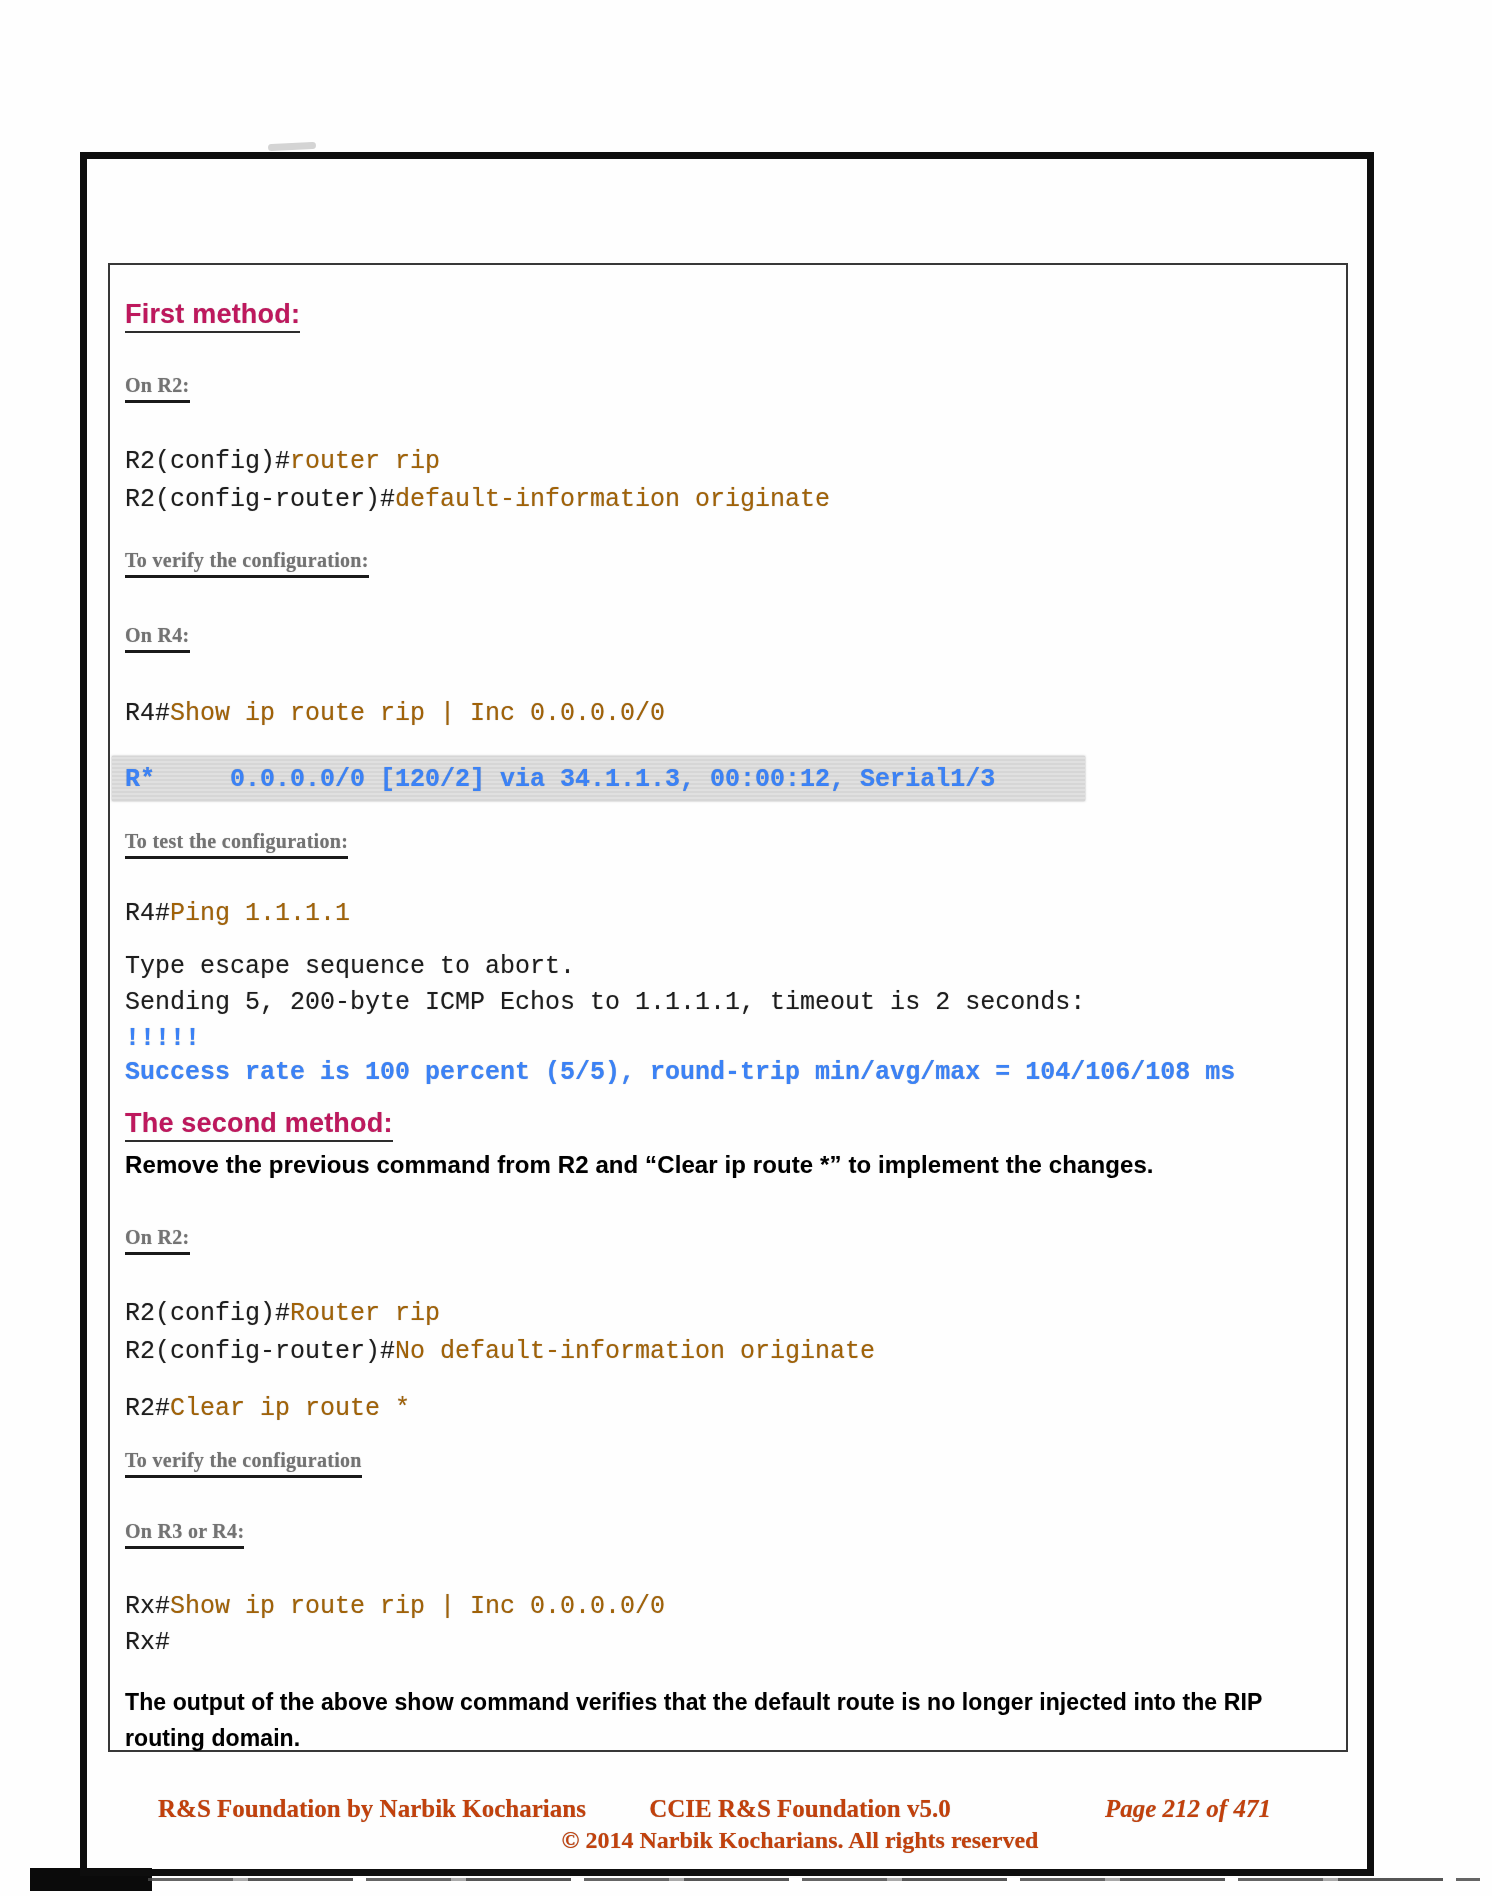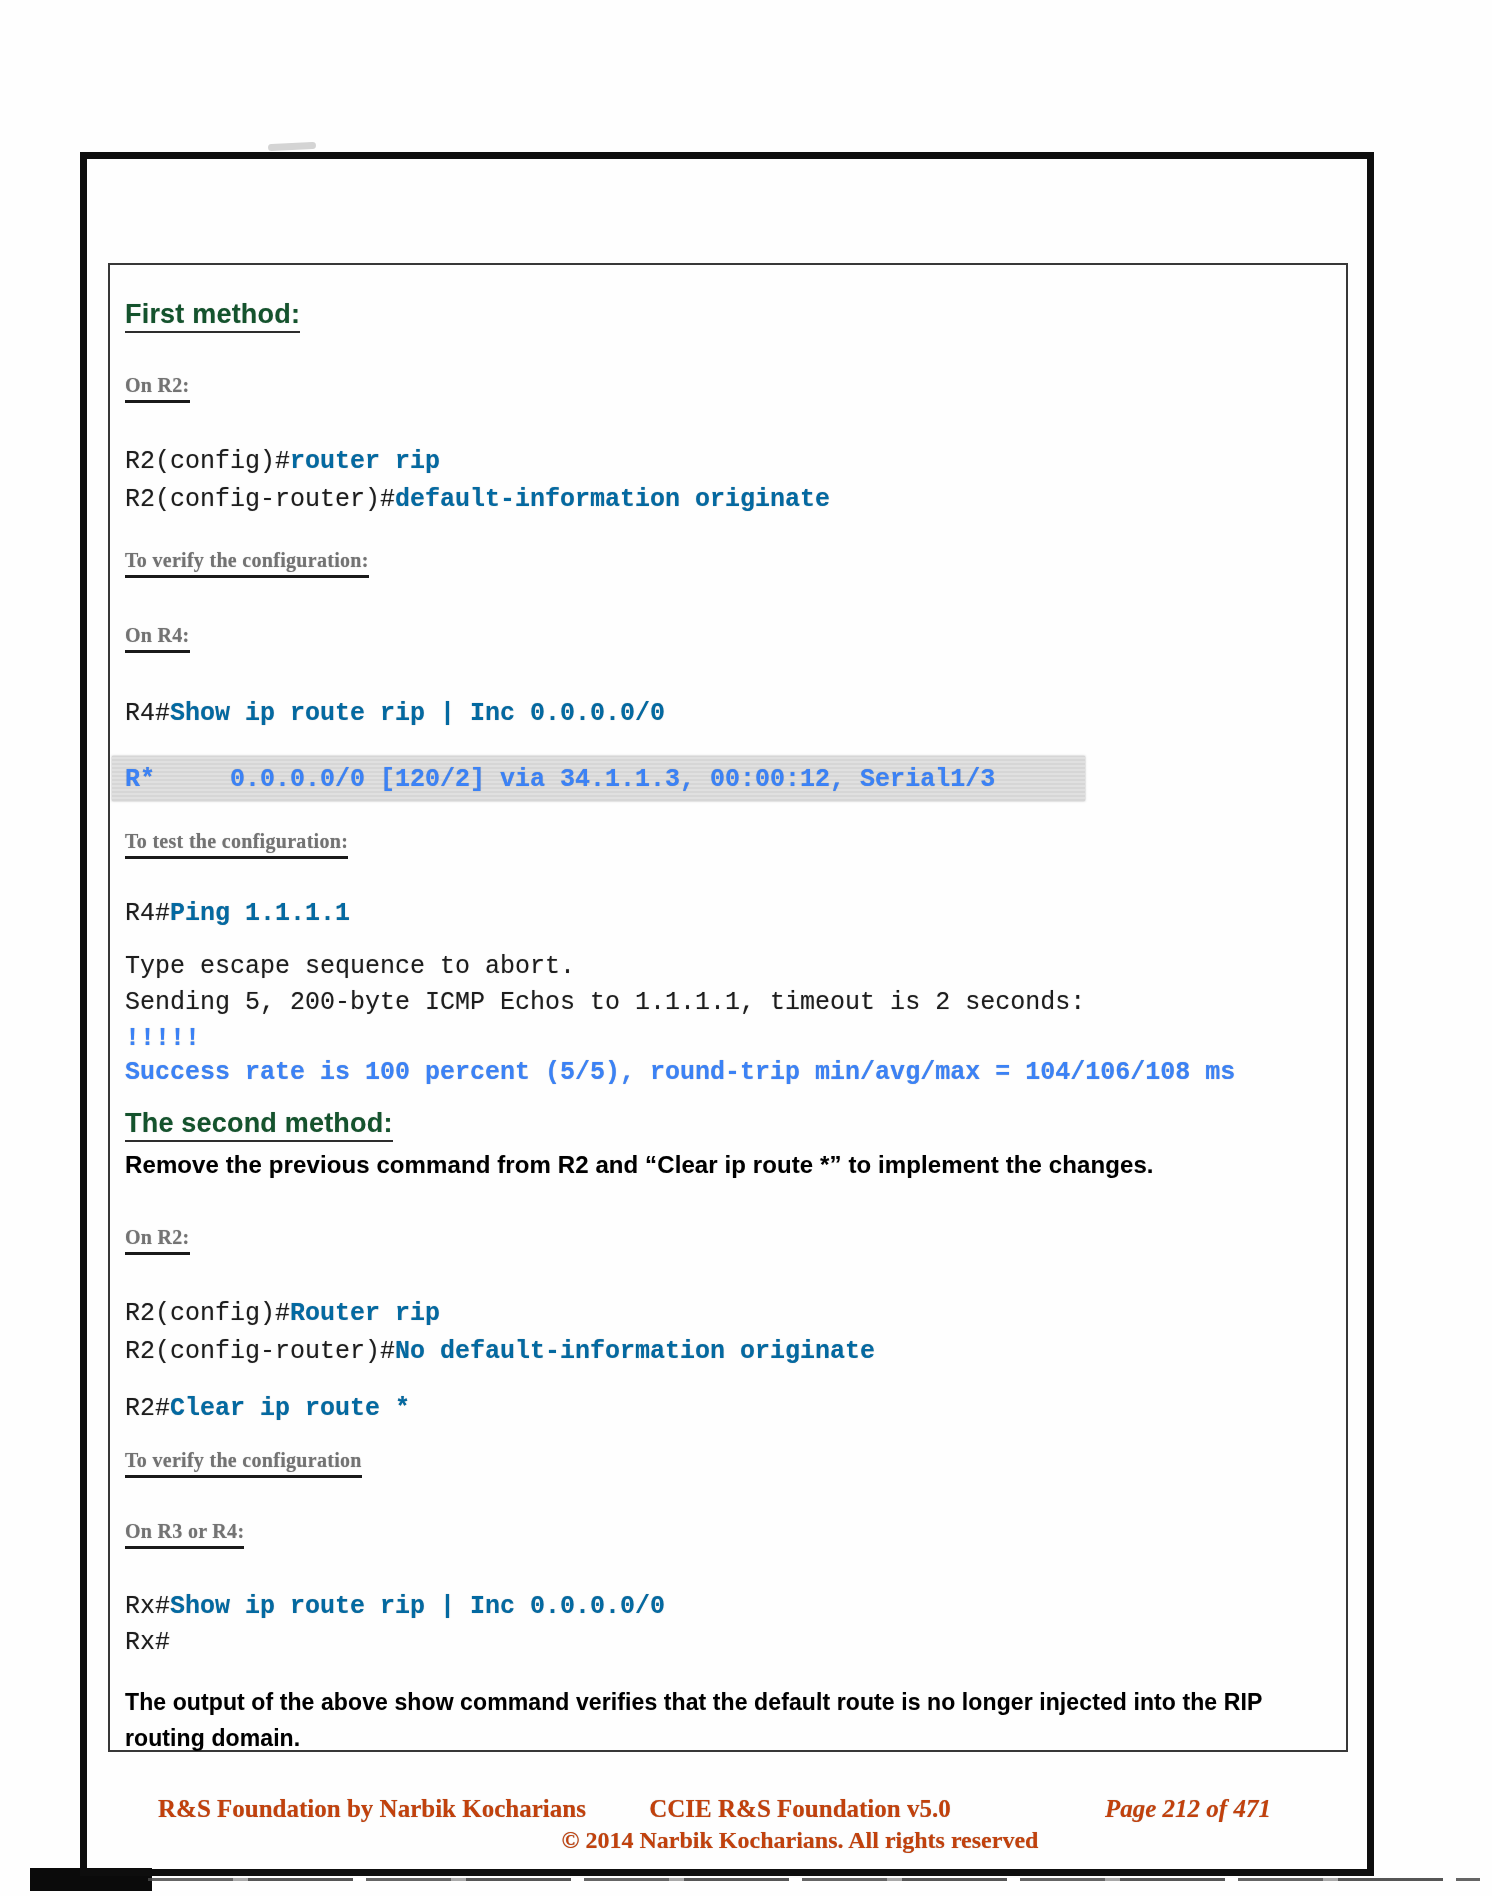--- a/index.html
+++ b/index.html
@@ -15,35 +15,35 @@
     left:80px;top:152px;width:1294px;height:1724px;box-sizing:border-box;
     border:7px solid var(--frame,#0e0e0e);
   }
   .content-box{
     left:108px;top:263px;width:1240px;height:1489px;box-sizing:border-box;
     border:2px solid #383838;
   }
   
   .h-sans{
     font-family:"Liberation Sans",sans-serif;font-weight:bold;font-size:27px;
-    color:#14532d;display:inline-block;border-bottom:2px solid #2d2d2d;padding-bottom:1px;
+    color:#be185d;display:inline-block;border-bottom:2px solid #2d2d2d;padding-bottom:1px;
     letter-spacing:.2px;text-shadow:0 0 1px rgba(0,0,0,.25);
   }
   .h-serif{
     font-family:"Liberation Serif",serif;font-weight:bold;font-size:20px;
     color:#737373;display:inline-block;border-bottom:3px solid #1a1a1a;padding-bottom:3px;
     letter-spacing:.3px;text-shadow:0 0 1px rgba(0,0,0,.3);
   }
   
   .mono{
     font-family:"Liberation Mono","DejaVu Sans Mono",monospace;
     font-size:25px;color:var(--mono-ink,#1d1d1d);white-space:pre;
     text-shadow:0 0 1px rgba(20,20,20,.35);
   }
-  .mono .cmd{font-weight:bold;color:#0369a1;}
+  .mono .cmd{font-weight:normal;color:#a16207;}
   .mono.bold{font-weight:bold;color:#3b82f6;}
   .note{
     font-family:"Liberation Sans",sans-serif;font-weight:bold;font-size:24px;
     color:#000000;letter-spacing:.1px;text-shadow:0 0 1px rgba(0,0,0,.2);
   }
   .note.wrap{font-size:23px;line-height:36px;width:1215px;}
   
   .hl-bar{
     left:112px;top:756px;width:973px;height:45px;
     background:repeating-linear-gradient(0deg,#d6d6d6 0 2px,#e0e0e0 2px 4px);

